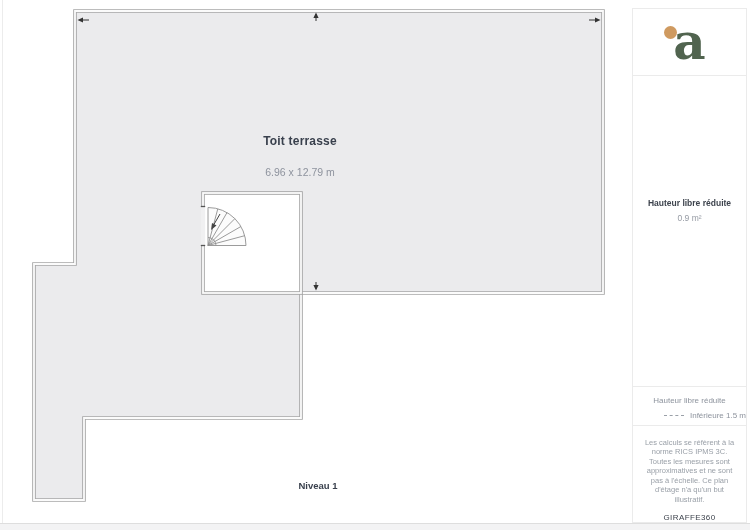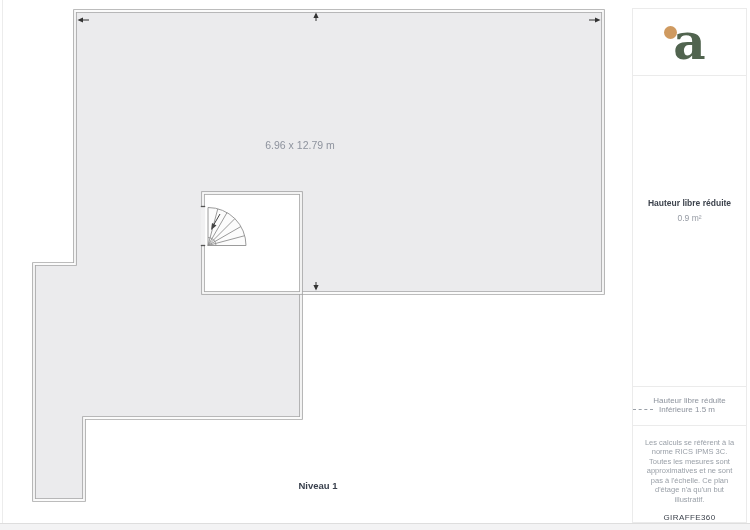--- a/index.html
+++ b/index.html
@@ -21,21 +21,21 @@
   }
   .plan-svg { position: absolute; left: 0; top: 0; }
   .room-label {
     position: absolute; left: 230px; top: 134px; width: 140px;
     text-align: center; pointer-events: none;
   }
   .room-label .room-name {
     font-size: 12px; font-weight: bold; color: #39404d; letter-spacing: .2px;
   }
   .room-label .room-dims {
-    font-size: 10.5px; color: #8e939e; margin-top: 5px;
+    font-size: 10.5px; color: #8e939e; margin-top: 18px;
   }
   .level-label {
     position: absolute; left: 268px; top: 480px; width: 100px;
     text-align: center; font-size: 9.5px; font-weight: bold; color: #39404d;
   }
   .bottom-strip {
     position: absolute; left: 0; top: 523px; width: 750px; height: 7px;
     background: #f3f3f4; border-top: 1px solid #dedede; box-sizing: border-box;
   }
   
@@ -57,21 +57,21 @@
     position: absolute; left: -9px; top: 9px; width: 13px; height: 13px;
     border-radius: 50%; background: #cf9a60;
   }
   .card-measure { height: 326px; padding-top: 122px; text-align: center; }
   .measure-label { font-size: 8.5px; font-weight: bold; color: #3d434d; }
   .measure-value { font-size: 8.5px; color: #959aa3; margin-top: 5px; }
   .measure-row + .measure-row { margin-top: 13px; }
   .card-legend { height: 41px; text-align: center; padding-top: 9px; }
   .legend-title { font-size: 8px; color: #8d939d; }
   .legend-row {
-    margin-top: 0; display: flex; align-items: center; justify-content: flex-start;
+    margin-top: 6px; display: flex; align-items: center; justify-content: flex-end;
   }
   .legend-dash {
     width: 20px; height: 0; border-top: 1px dashed #9aa0a8; margin-right: 6px;
   }
   .legend-item { font-size: 8px; color: #8d939d; }
   .card-disclaimer {
     flex: 1; border-bottom: none; padding: 12px 7px 0 7px; text-align: center;
   }
   .disclaimer-text { font-size: 7.5px; line-height: 9.5px; color: #9aa0a8; }
   .brand { margin-top: 9px; font-size: 8px; color: #3d434d; letter-spacing: .4px; }
@@ -129,20 +129,21 @@
         <polygon points="77.5,20 83,17.4 83,22.6" stroke="none"></polygon>
       </g>
       <g>
         <line x1="589" y1="20" x2="596" y2="20" stroke-width="1"></line>
         <polygon points="600.5,20 595,17.4 595,22.6" stroke="none"></polygon>
       </g>
     </g>
   </svg>
 
   <div class="room-label">
+    <div class="room-name">Toit terrasse</div>
     <div class="room-dims">6.96 x 12.79 m</div>
   </div>
 
   <div class="level-label">Niveau 1</div>
 </div>
 
 <div class="bottom-strip"></div>
 
 <div class="sidebar">
   <div class="card card-logo">

